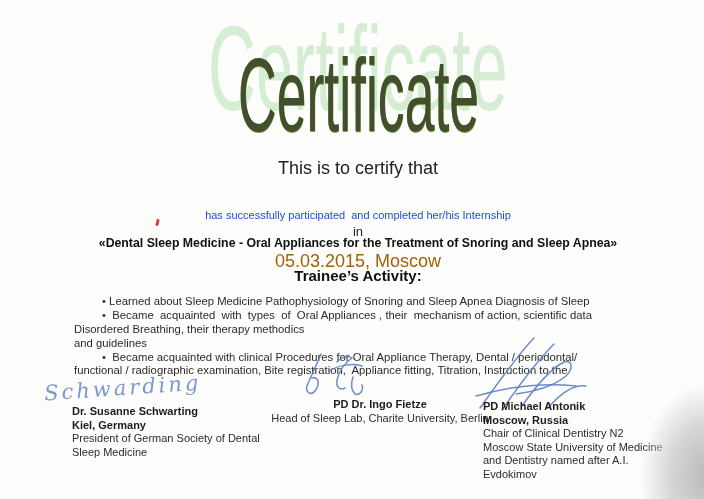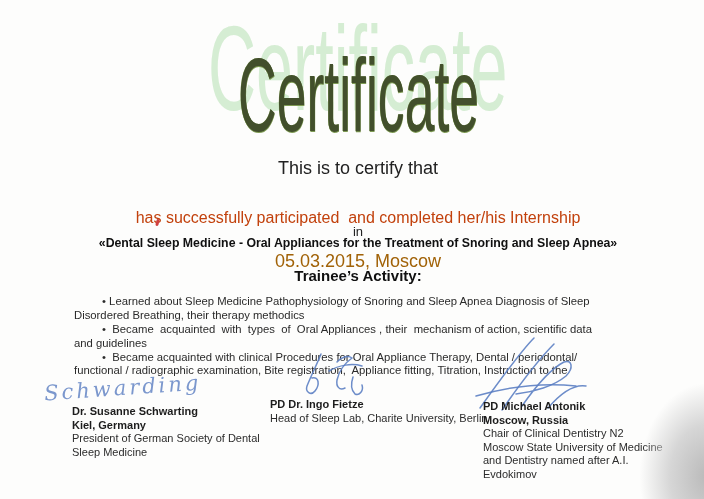--- a/index.html
+++ b/index.html
@@ -22,21 +22,21 @@
     color:#424f2c; white-space:nowrap;
     transform:scaleX(0.52); transform-origin:0 0;
     text-shadow:0.5px 0.5px 0 #7f9c54, -0.5px -0.5px 0 #9ab470;
   }
   
   .cline { position:absolute; left:26px; width:664px; text-align:center; white-space:pre-wrap; }
   .certify   { top:158px; font-size:18px; color:#222; }
   .r-name    { top:166px; font-size:29px; line-height:1.3;
                font-family:"DejaVu Serif", serif; font-style:italic;
                color:#6b90ca; letter-spacing:1px; }
-  .completion{ top:209px; font-size:16px; color:#c2410c; }
+  .completion{ top:209px; font-size:11px; color:#1d4ed8; }
   .in-word   { top:224px; font-size:13px; color:#222; }
   .course    { top:236px; font-size:12.3px; font-weight:bold; color:#101010; }
   .dateplace { top:251px; font-size:18px; color:#a16207; }
   .act-head  { top:267px; font-size:15px; font-weight:bold; color:#101010; }
   
   .activity-body { position:absolute; left:74px; top:295px; width:500px; }
   .act-line { font-size:11.3px; line-height:13.9px; height:13.9px;
               white-space:pre; color:#2a2a2a; }
   .act-line.bullet { padding-left:28px; }
   
@@ -48,21 +48,21 @@
   }
   .sig-svg { position:absolute; }
   .sig-center { left:291px; top:348px; }
   .sig-right  { left:464px; top:334px; }
   .sig-svg path { fill:none; stroke:#5c80c3; stroke-width:1.5;
                   stroke-linecap:round; opacity:0.9; }
   
   .signers { position:absolute; left:0; top:0; width:704px; height:416px; pointer-events:none; }
   .signer { position:absolute; font-size:11px; line-height:13.6px; }
   .signer:nth-of-type(1) { left:72px;  top:405px; width:205px; }
-  .signer:nth-of-type(2) { left:270px; top:398px; width:220px; }
+  .signer:nth-of-type(2) { left:270px; top:398px; width:220px;text-align:center; }
   .signer:nth-of-type(3) { left:483px; top:400px; width:180px; }
   .s-name, .s-loc { font-weight:bold; color:#1d1d1d; }
   .s-role { color:#2c2c2c; white-space:pre-line; }
   
   .red-speck { position:absolute; left:156px; top:219px; width:3px; height:7px;
                background:#cf4040; border-radius:2px; transform:rotate(14deg); }
   .corner-shadow {
     position:absolute; right:0; bottom:0; width:80px; height:150px;
     background:radial-gradient(ellipse 95px 130px at 105% 85%,
                #b9b9b9 0%, #d6d6d6 40%, rgba(255,255,255,0) 72%);
@@ -79,22 +79,22 @@
   <div class="cline certify">This is to certify that</div>
   <div class="cline completion">has successfully participated  and completed her/his Internship</div>
   <div class="cline in-word">in</div>
   <div class="cline course">«Dental Sleep Medicine - Oral Appliances for the Treatment of Snoring and Sleep Apnea»</div>
   <div class="cline dateplace">05.03.2015, Moscow</div>
   <div class="cline act-head">Trainee’s Activity:</div>
 
   <div class="activity-body">
 
   <div class="act-line bullet">• Learned about Sleep Medicine Pathophysiology of Snoring and Sleep Apnea Diagnosis of Sleep</div>
+      <div class="act-line bullet">•  Became  acquainted  with  types  of  Oral Appliances , their  mechanism of action, scientific data</div>
       <div class="act-line">Disordered Breathing, their therapy methodics</div>
-      <div class="act-line bullet">•  Became  acquainted  with  types  of  Oral Appliances , their  mechanism of action, scientific data</div>
       <div class="act-line">and guidelines</div>
       <div class="act-line bullet">•  Became acquainted with clinical Procedures for Oral Appliance Therapy, Dental / periodontal/</div>
       <div class="act-line">functional / radiographic examination, Bite registration,  Appliance fitting, Titration, Instruction to the</div>
     </div>
 
   <div class="sig-left">Schwarding</div>
 
   <svg class="sig-svg sig-center" width="80" height="54" viewBox="0 0 80 54" xmlns="http://www.w3.org/2000/svg">
     <path d="M30,6 C26,16 20,28 16,38 C14,44 20,48 24,43 C29,37 28,28 21,30"></path>
     <path d="M46,14 C50,9 57,7 61,10 C54,15 48,23 46,32 C45,38 48,43 54,40"></path>

